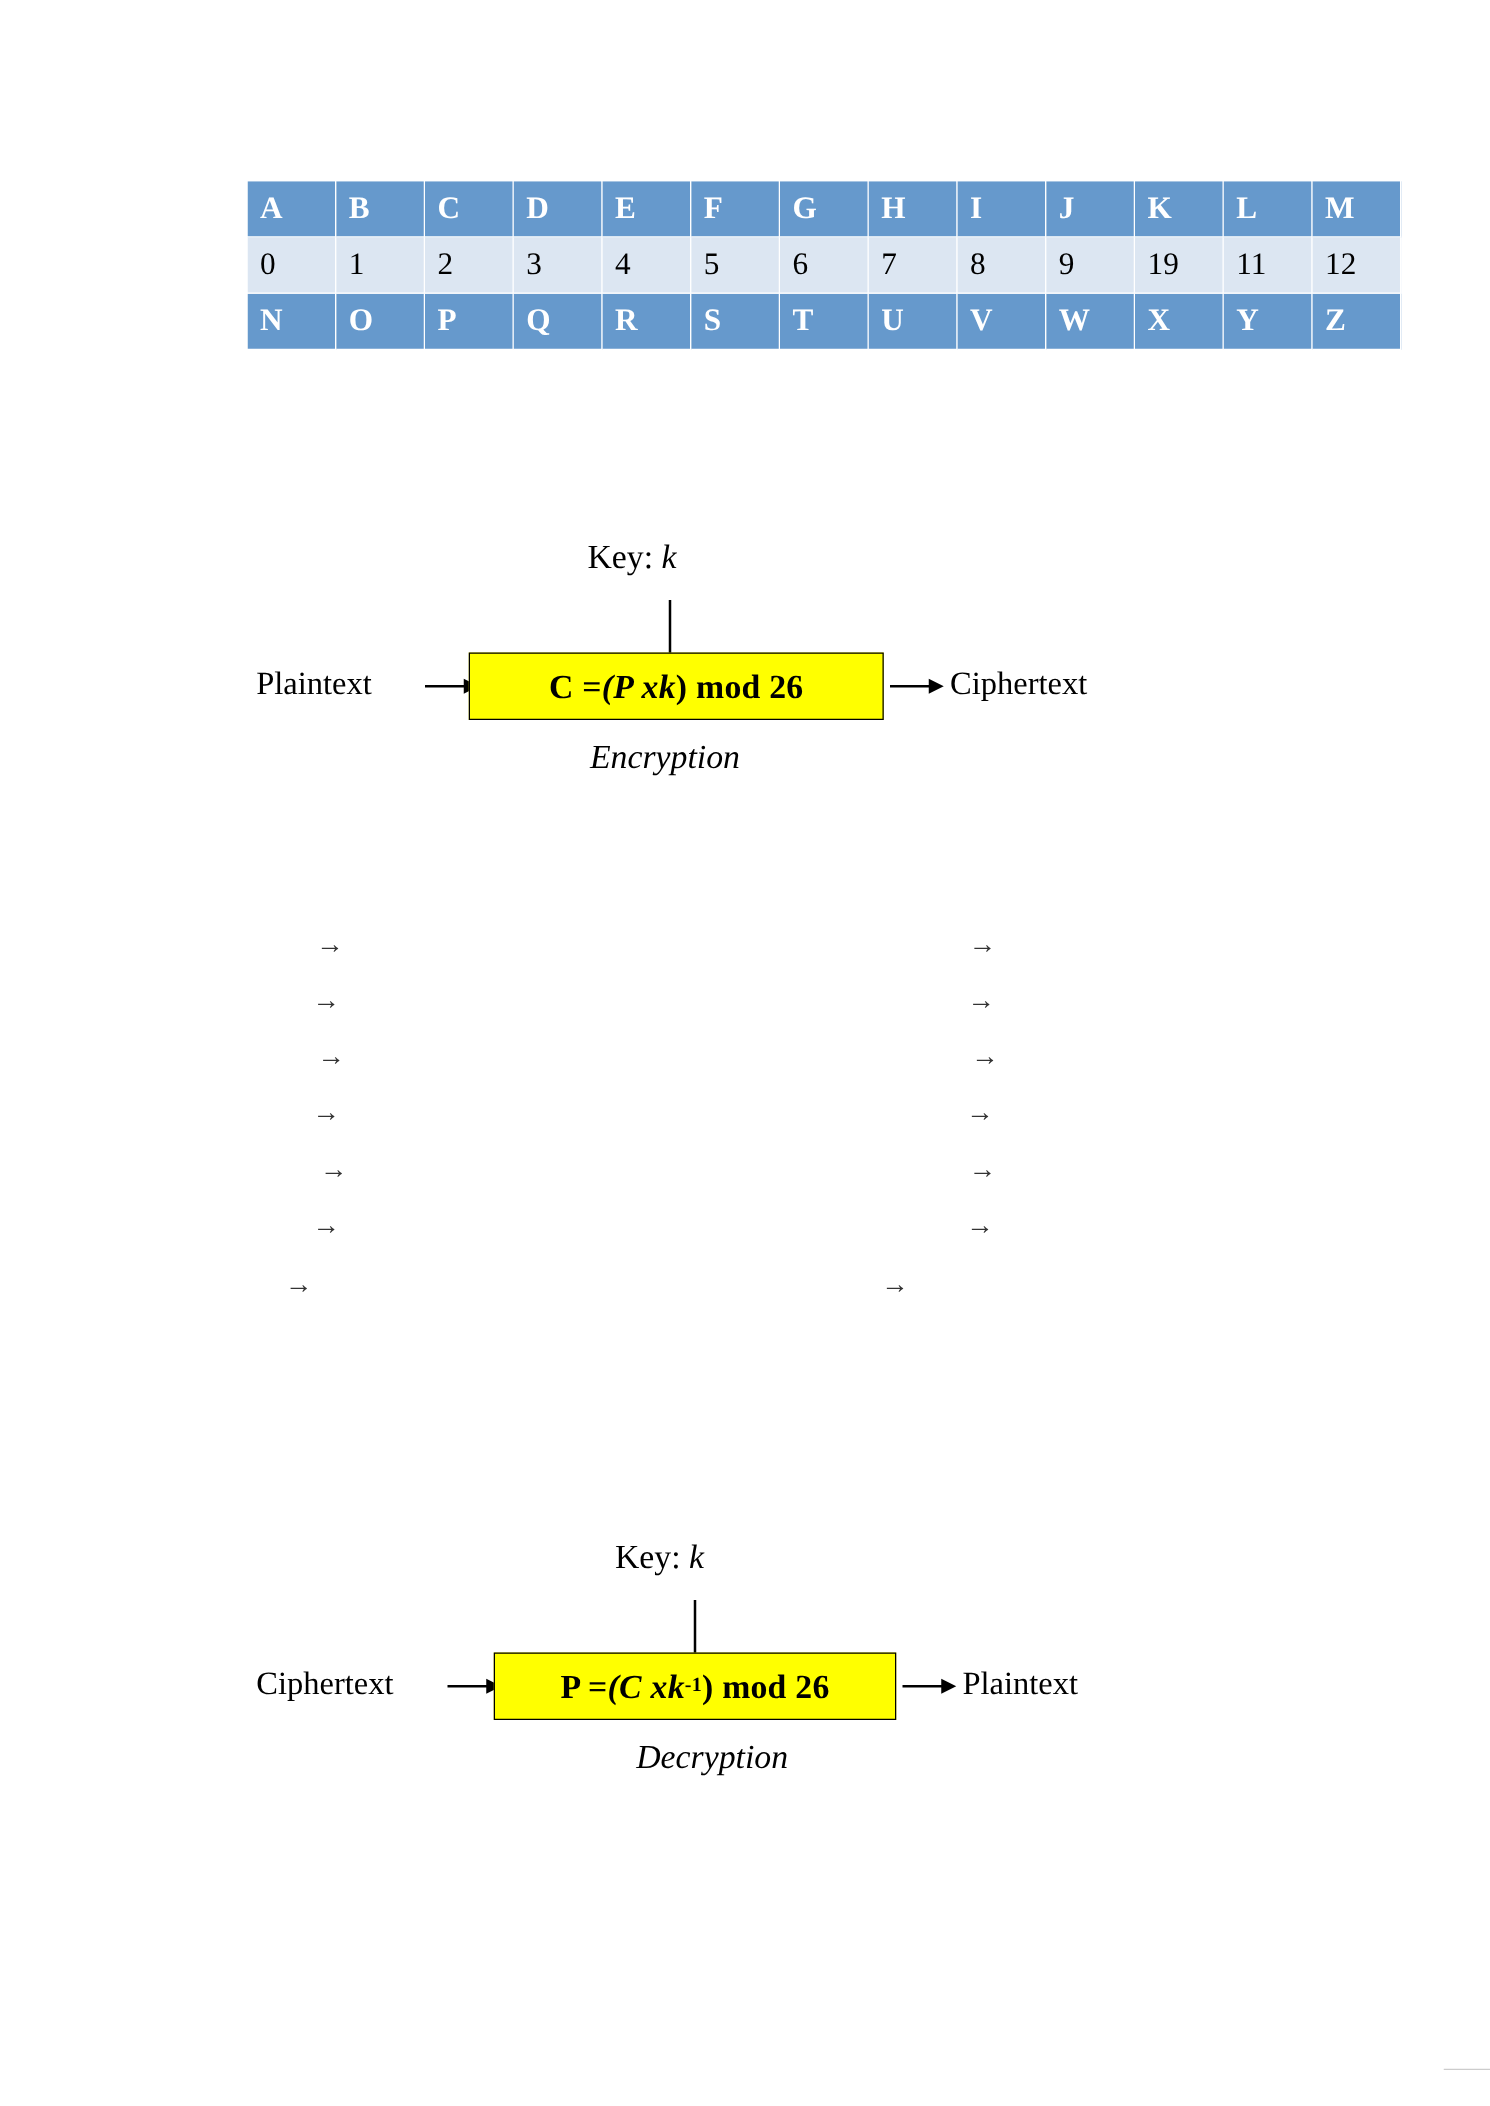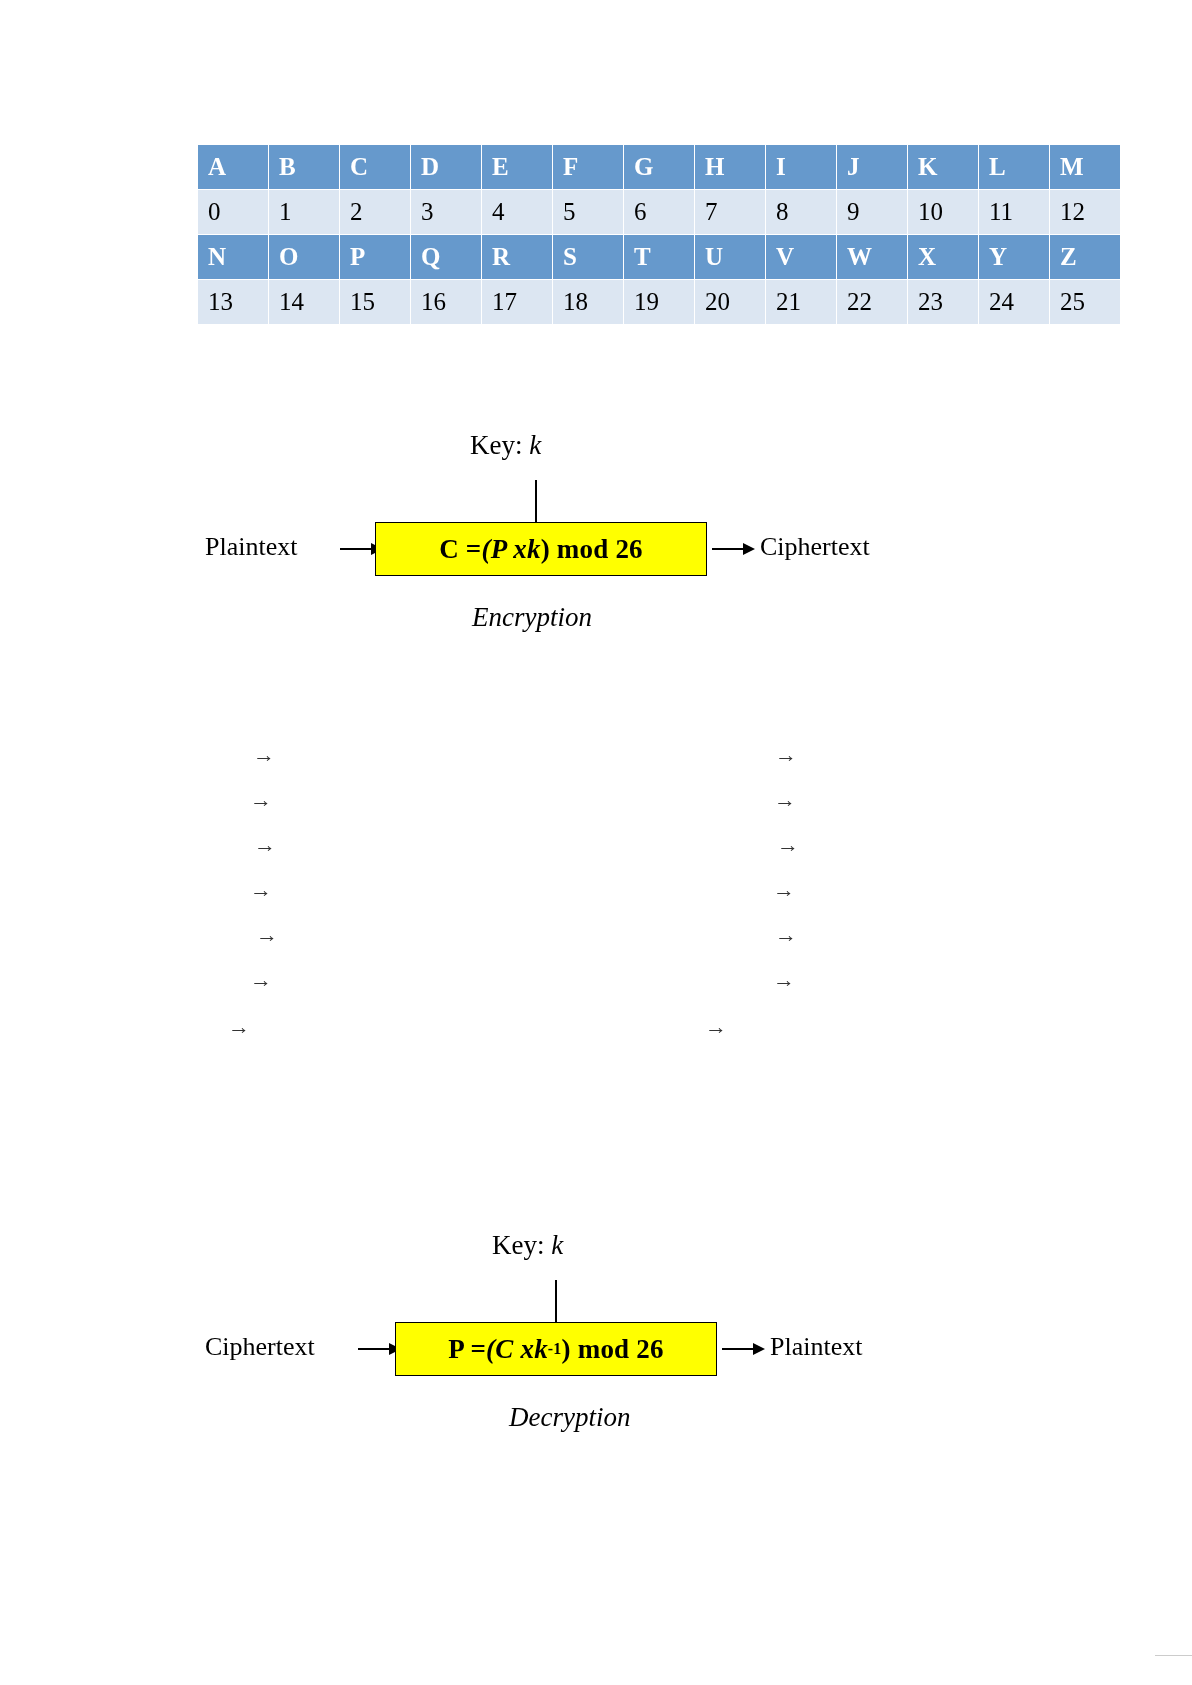--- a/index.html
+++ b/index.html
@@ -108,21 +108,20 @@
   .io-label {
     position: absolute;
     font-size: 26px;
     white-space: nowrap;
   }
   .caption {
     position: absolute;
     font-size: 27px;
     font-style: italic;
     white-space: nowrap;
-    margin-top: 12px;
   }
 
   
   #mapping-region {
     position: absolute;
     left: 0;
     top: 735px;
     width: 100%;
     height: 320px;
   }
@@ -168,54 +167,39 @@
       <td>0</td>
       <td>1</td>
       <td>2</td>
       <td>3</td>
       <td>4</td>
       <td>5</td>
       <td>6</td>
       <td>7</td>
       <td>8</td>
       <td>9</td>
-      <td>10</td>
+      <td>19</td>
       <td>11</td>
       <td>12</td>
     </tr>
     <tr class="letters">
       <td>N</td>
       <td>O</td>
       <td>P</td>
       <td>Q</td>
       <td>R</td>
       <td>S</td>
       <td>T</td>
       <td>U</td>
       <td>V</td>
       <td>W</td>
       <td>X</td>
       <td>Y</td>
       <td>Z</td>
     </tr>
-    <tr class="numbers">
-      <td>13</td>
-      <td>14</td>
-      <td>15</td>
-      <td>16</td>
-      <td>17</td>
-      <td>18</td>
-      <td>19</td>
-      <td>20</td>
-      <td>21</td>
-      <td>22</td>
-      <td>23</td>
-      <td>24</td>
-      <td>25</td>
-    </tr>
   </tbody>
     </table>
 </div>
 
 <div class="diagram" id="encryption-diagram">
 
   <div class="key-label" style="left:470px; top:0px;">
     <span>Key: </span><i>k</i>
   </div>
 

